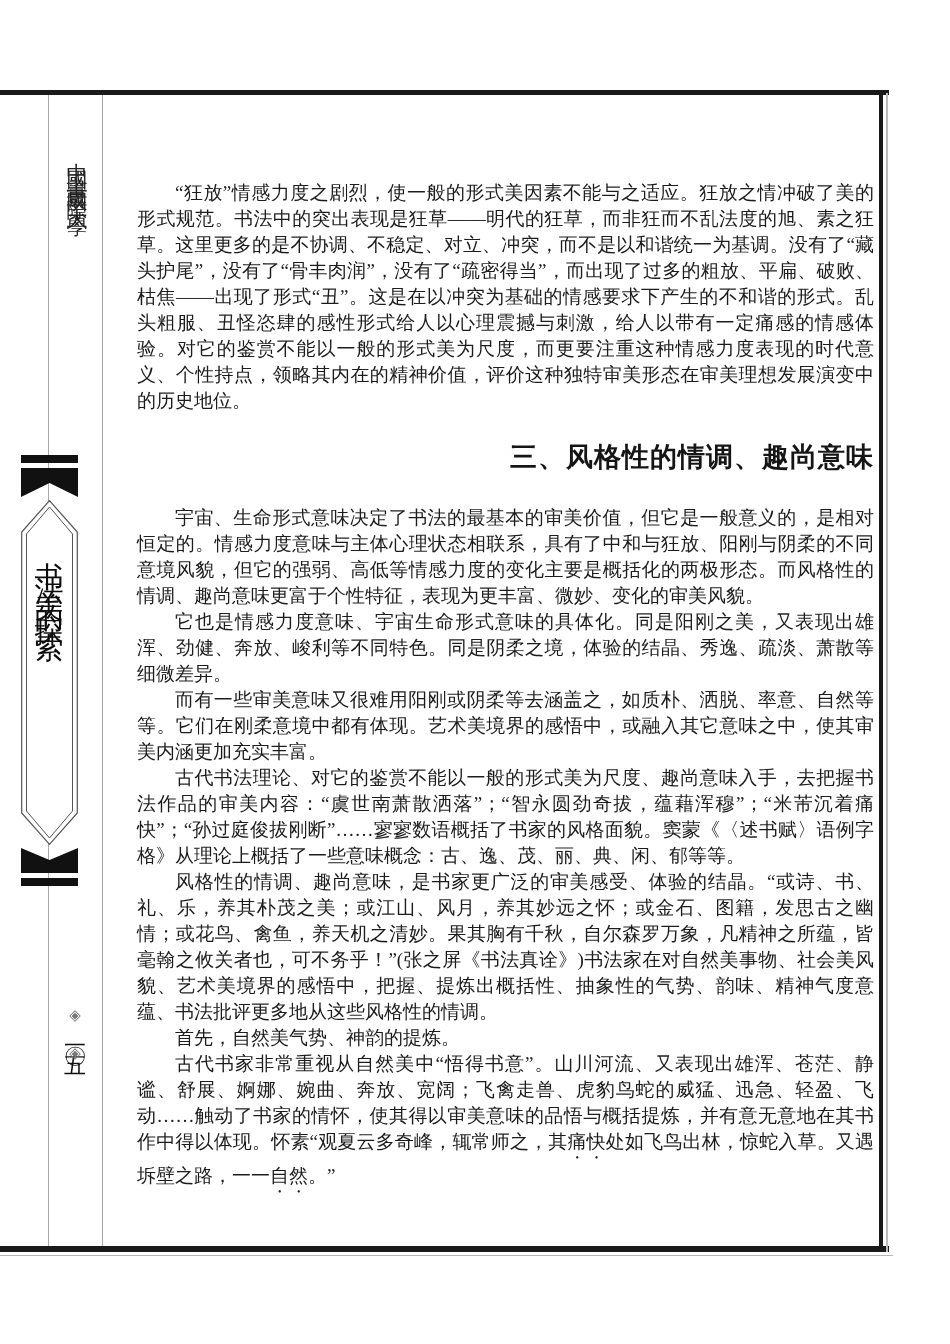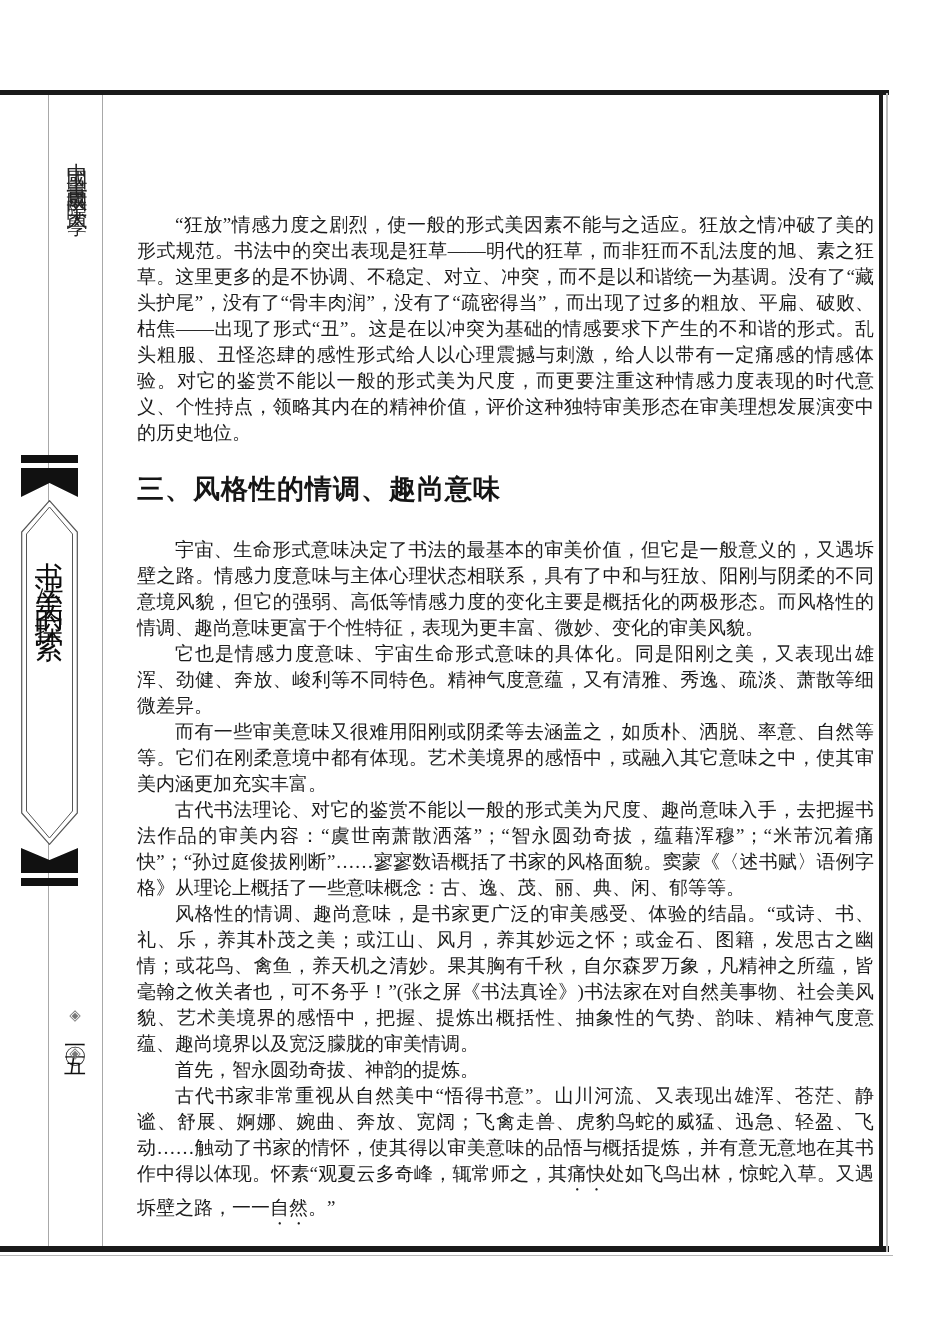--- a/index.html
+++ b/index.html
@@ -52,34 +52,34 @@
     clip-path:polygon(0 0,50% 48%,100% 0,100% 100%,0 100%);}
   .banner svg{position:absolute;left:0;top:45px;}
   .banner-title{
     position:absolute;left:50%;top:84px;transform:translateX(-50%);
     writing-mode:vertical-rl;text-orientation:upright;
     font-size:29px;letter-spacing:14px;color:#0d0d0d;
   }
 
   
   .article{
-    position:absolute;left:137px;top:180px;width:737px;margin-top:32px;
+    position:absolute;left:137px;top:180px;width:737px;
   }
   .article p{
     margin:0;
     font-size:19px;line-height:26px;
     text-align:justify;text-justify:inter-ideograph;
     text-indent:2em;
     color:#1c1c1c;
   }
   .article h2{
     margin:26px 0 30px 0;
     font-size:27px;line-height:35px;
     font-weight:600;
-    text-align:left;
+    text-align:right;
     letter-spacing:1px;
     color:#151515;
   }
   .bold{font-weight:400;}
   .emph{
     font-weight:400;
     -webkit-text-emphasis:filled dot #1c1c1c;
     -webkit-text-emphasis-position:under right;
     text-emphasis:filled dot #1c1c1c;
     text-emphasis-position:under right;
@@ -114,23 +114,23 @@
 
   <div class="folio vertical">
     <span class="ornament">◈</span><span>〇一五</span><span class="ornament">◈</span>
   </div>
 
   <div class="article">
     <p>“狂放”情感力度之剧烈，使一般的形式美因素不能与之适应。狂放之情冲破了美的形式规范。书法中的突出表现是狂草——明代的狂草，而非狂而不乱法度的旭、素之狂草。这里更多的是不协调、不稳定、对立、冲突，而不是以和谐统一为基调。没有了“藏头护尾”，没有了“骨丰肉润”，没有了“疏密得当”，而出现了过多的粗放、平扁、破败、枯焦——出现了形式“丑”。这是在以冲突为基础的情感要求下产生的不和谐的形式。乱头粗服、丑怪恣肆的感性形式给人以心理震撼与刺激，给人以带有一定痛感的情感体验。对它的鉴赏不能以一般的形式美为尺度，而更要注重这种情感力度表现的时代意义、个性持点，领略其内在的精神价值，评价这种独特审美形态在审美理想发展演变中的历史地位。</p>
 
     <h2>三、风格性的情调、趣尚意味</h2>
 
-    <p>宇宙、生命形式意味决定了书法的最基本的审美价值，但它是一般意义的，又遇坼壁之路。情感力度意味与主体心理状态相联系，具有了中和与狂放、阳刚与阴柔的不同意境风貌，但它的强弱、高低等情感力度的变化主要是概括化的两极形态。而风格性的情调、趣尚意味更富于个性特征，表现为更丰富、微妙、变化的审美风貌。</p>
-    <p>它也是情感力度意味、宇宙生命形式意味的具体化。同是阳刚之美，又表现出雄浑、劲健、奔放、峻利等不同特色。精神气度意蕴，又有清雅、秀逸、疏淡、萧散等细微差异。</p>
+    <p>宇宙、生命形式意味决定了书法的最基本的审美价值，但它是一般意义的，是相对恒定的。情感力度意味与主体心理状态相联系，具有了中和与狂放、阳刚与阴柔的不同意境风貌，但它的强弱、高低等情感力度的变化主要是概括化的两极形态。而风格性的情调、趣尚意味更富于个性特征，表现为更丰富、微妙、变化的审美风貌。</p>
+    <p>它也是情感力度意味、宇宙生命形式意味的具体化。同是阳刚之美，又表现出雄浑、劲健、奔放、峻利等不同特色。同是阴柔之境，体验的结晶、秀逸、疏淡、萧散等细微差异。</p>
     <p>而有一些审美意味又很难用阳刚或阴柔等去涵盖之，如质朴、洒脱、率意、自然等等。它们在刚柔意境中都有体现。艺术美境界的感悟中，或融入其它意味之中，使其审美内涵更加充实丰富。</p>
     <p>古代书法理论、对它的鉴赏不能以一般的形式美为尺度、趣尚意味入手，去把握书法作品的审美内容：“虞世南萧散洒落”；“智永圆劲奇拔，蕴藉浑穆”；“米芾沉着痛快”；“孙过庭俊拔刚断”……寥寥数语概括了书家的风格面貌。窦蒙《〈述书赋〉语例字格》从理论上概括了一些意味概念：古、逸、茂、丽、典、闲、郁等等。</p>
-    <p>风格性的情调、趣尚意味，是书家更广泛的审美感受、体验的结晶。“或诗、书、礼、乐，养其朴茂之美；或江山、风月，养其妙远之怀；或金石、图籍，发思古之幽情；或花鸟、禽鱼，养天机之清妙。果其胸有千秋，自尔森罗万象，凡精神之所蕴，皆毫翰之攸关者也，可不务乎！”(张之屏《书法真诠》)书法家在对自然美事物、社会美风貌、艺术美境界的感悟中，把握、提炼出概括性、抽象性的气势、韵味、精神气度意蕴、趣尚境界以及宽泛朦胧的审美情调。</p>
-    <p>首先，智永圆劲奇拔、神韵的提炼。</p>
+    <p>风格性的情调、趣尚意味，是书家更广泛的审美感受、体验的结晶。“或诗、书、礼、乐，养其朴茂之美；或江山、风月，养其妙远之怀；或金石、图籍，发思古之幽情；或花鸟、禽鱼，养天机之清妙。果其胸有千秋，自尔森罗万象，凡精神之所蕴，皆毫翰之攸关者也，可不务乎！”(张之屏《书法真诠》)书法家在对自然美事物、社会美风貌、艺术美境界的感悟中，把握、提炼出概括性、抽象性的气势、韵味、精神气度意蕴、书法批评更多地从这些风格性的情调。</p>
+    <p>首先，自然美气势、神韵的提炼。</p>
 
     <p><span>古代书家非常重视从自然美中“悟得书意”。山川河流、又表现出雄浑、苍茫、静谧、舒展、婀娜、婉曲、奔放、宽阔；飞禽走兽、虎豹鸟蛇的威猛、迅急、轻盈、飞动……触动了书家的情怀，使其得以审美意味的品悟与概括提炼，并有意无意地在其书作中得以体现。怀</span><span class="bold">素“观夏云多奇峰，辄常师之，其</span><span class="emph">痛快</span><span class="bold">处如飞鸟出林，惊蛇入草。又遇坼壁之路，一一</span><span class="emph">自然</span><span class="bold">。”</span></p>
   </div>
 
 </div>
 
 </body></html>

